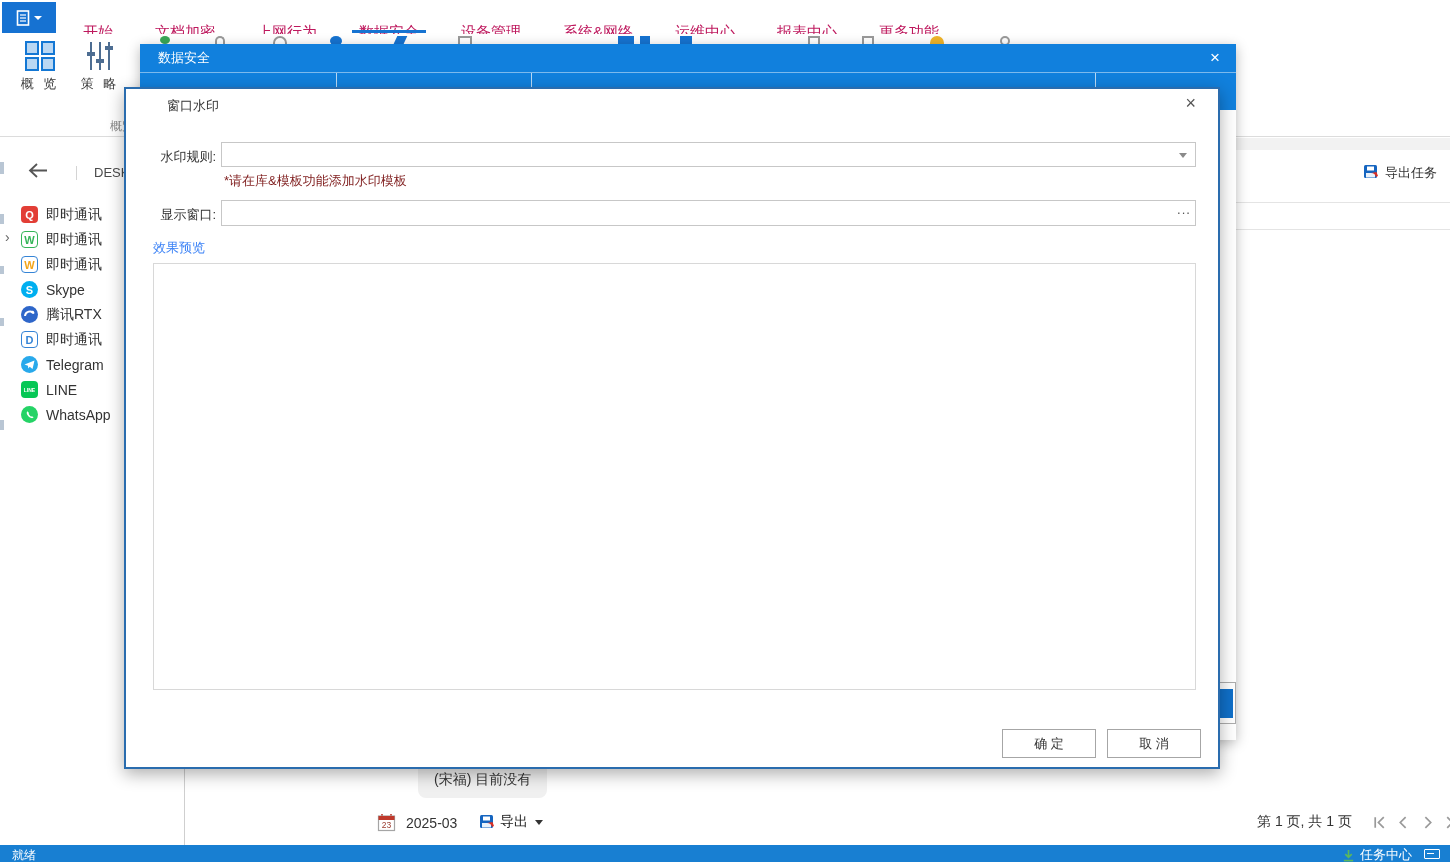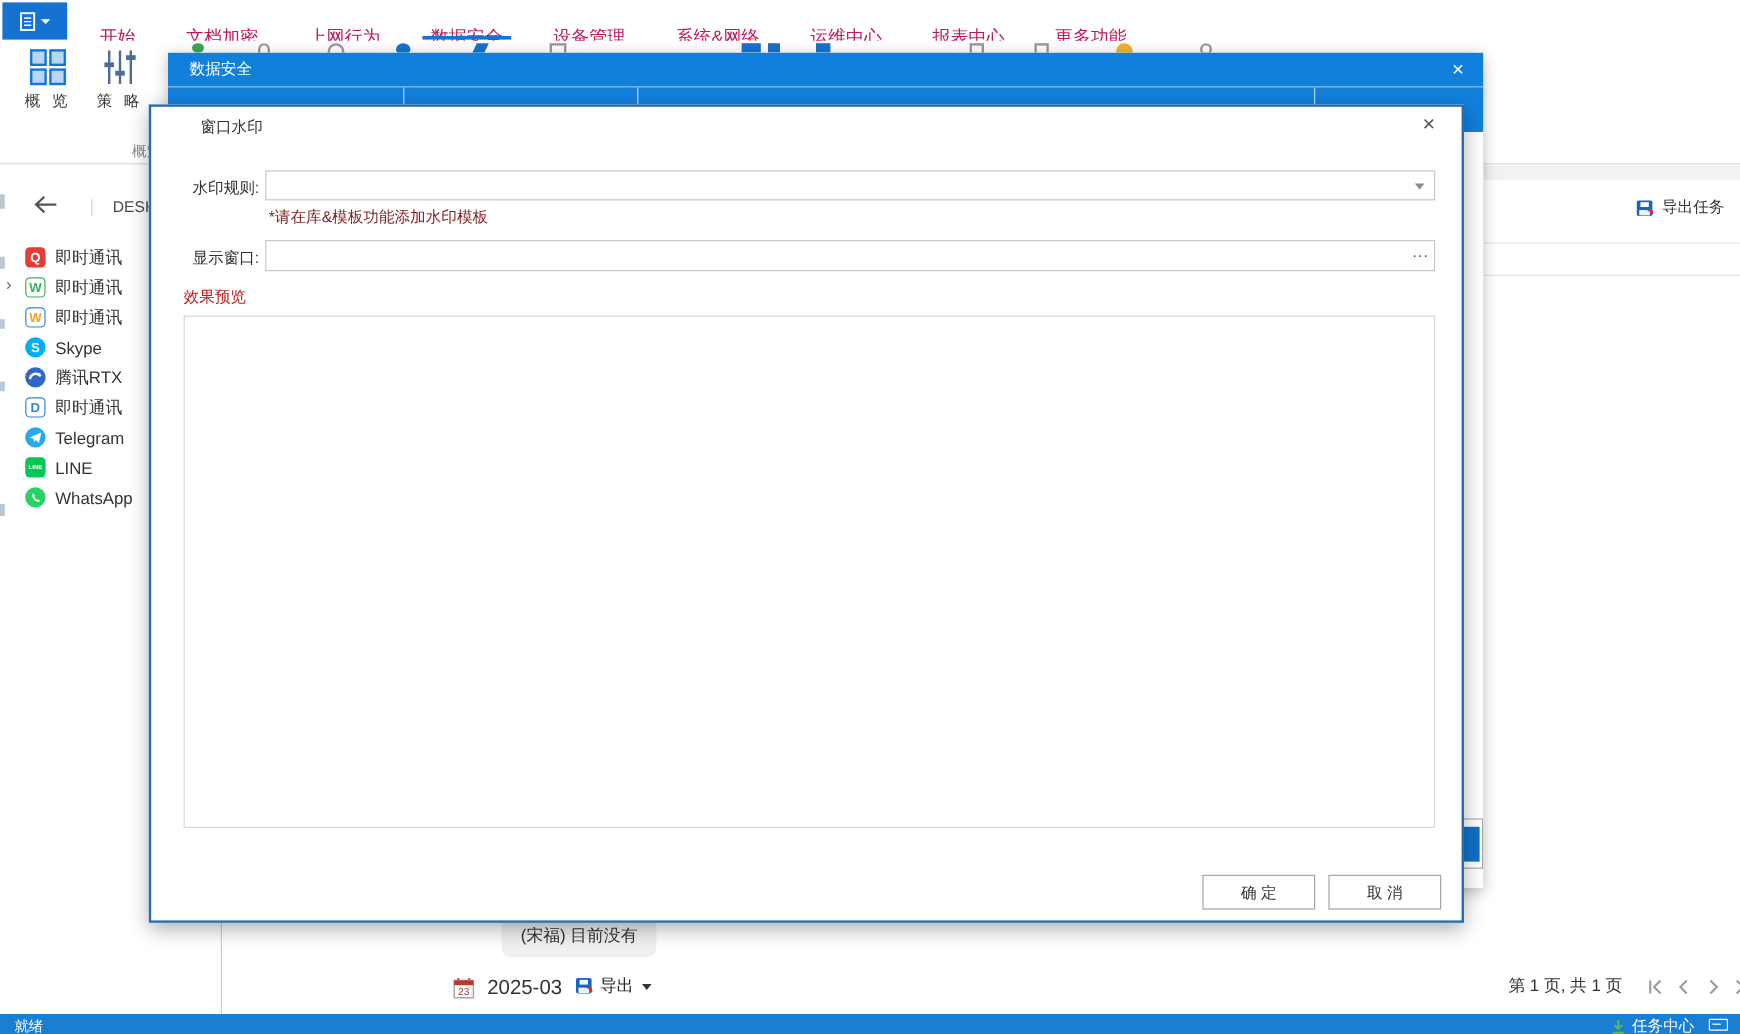--- a/index.html
+++ b/index.html
@@ -30,48 +30,48 @@
   .sidebar-back { left:28px; top:163px; color:#555; cursor:pointer; }
   .sidebar-divider { left:76px; top:166px; width:1px; height:14px; background:#d4d4d4; }
   .device-name { left:94px; top:165px; font-size:13px; color:#4a4a4a; width:30px; overflow:hidden; white-space:nowrap; }
   .app-list { left:0; top:202px; width:185px; list-style:none; }
   .app-list li { height:25px; display:flex; align-items:center; padding-left:21px; gap:8px; font-size:14px; color:#333; cursor:pointer; position:relative; }
   .expander { position:absolute; left:5px; top:2px; font-size:14px; color:#666; }
   .ic { width:17px; height:17px; flex:0 0 17px; display:flex; align-items:center; justify-content:center; font-weight:bold; font-size:11px; border-radius:4px; }
   .ic.circle { border-radius:50%; }
   .edge-frag { left:0; width:4px; background:#b9c6d4; }
 
-  .export-tasks { left:1363px; top:164px; display:flex; align-items:flex-end; gap:6px; font-size:13px; color:#333; cursor:pointer; }
+  .export-tasks { left:1363px; top:164px; display:flex; align-items:flex-start; gap:6px; font-size:13px; color:#333; cursor:pointer; }
 
   
   .sec-dialog { left:140px; top:44px; width:1096px; height:696px; background:#fff; box-shadow:0 3px 12px rgba(0,0,0,.28); z-index:5; }
   .sec-title { position:absolute; left:0; top:0; width:100%; height:28px; background:#1180dd; color:#fff; font-size:13px; line-height:28px; padding-left:18px; }
   .sec-close { position:absolute; right:16px; top:3px; color:#fff; font-size:17px; cursor:pointer; line-height:22px; }
   .sec-header { position:absolute; left:0; top:28px; width:100%; height:38px; background:#1180dd; border-top:1px solid rgba(255,255,255,.45); }
   .sec-sep { position:absolute; top:0; width:1px; height:100%; background:rgba(255,255,255,.7); }
   .behind-btn { position:absolute; left:1010px; top:638px; width:86px; height:42px; border:1px solid #adadad; background:#fff; }
   .behind-btn .blue { position:absolute; left:56px; top:6px; width:26px; height:29px; background:#1070c9; }
 
   .wm-dialog { left:124px; top:87px; width:1096px; height:682px; background:#fff; border:2px solid #2a6cae; box-shadow:0 5px 16px rgba(0,0,0,.32); z-index:10; }
   .wm-title { position:absolute; left:41px; top:8px; font-size:13px; color:#333; }
   .wm-close { position:absolute; right:22px; top:4px; font-size:18px; color:#555; cursor:pointer; }
   .wm-label { position:absolute; left:18px; width:72px; text-align:right; font-size:13px; color:#333; }
   .wm-combo { position:absolute; left:95px; top:53px; width:975px; height:25px; border:1px solid #c7c7c7; background:#fff; cursor:pointer; }
   .combo-caret { position:absolute; right:8px; top:10px; width:0; height:0; border-left:4px solid transparent; border-right:4px solid transparent; border-top:5px solid #8a8a8a; }
   .wm-hint { position:absolute; left:98px; top:83px; font-size:13px; color:#7f1d1d; }
   .wm-input { position:absolute; left:95px; top:111px; width:975px; height:26px; border:1px solid #c7c7c7; background:#fff; font-size:13px; padding:0 24px 0 6px; }
   .browse-btn { position:absolute; left:1048px; top:113px; width:20px; height:20px; text-align:center; color:#555; font-size:13px; cursor:pointer; letter-spacing:1px; }
-  .wm-preview-label { position:absolute; left:27px; top:150px; font-size:13px; color:#b91c1c; }
+  .wm-preview-label { position:absolute; left:27px; top:150px; font-size:13px; color:#3b82f6; }
   .wm-preview { position:absolute; left:27px; top:174px; width:1043px; height:427px; border:1px solid #d8d8d8; background:#fff; }
   .wm-btn { position:absolute; top:640px; width:94px; height:29px; border:1px solid #a6a6a6; background:#fff; font-size:13px; color:#333; text-align:center; line-height:27px; cursor:pointer; }
 
   
   .tooltip-box { left:418px; top:762px; background:#f0f0f0; border-radius:8px; padding:9px 16px; font-size:14px; color:#333; white-space:nowrap; }
   .month-row { left:377px; top:813px; display:flex; align-items:center; gap:10px;justify-content:flex-end; }
-  .month-text { font-size:17px; color:#333; }
+  .month-text { font-size:14px; color:#333; }
   .export-btn { left:479px; top:813px; display:flex; align-items:center; gap:5px; font-size:14px; color:#222; cursor:pointer; }
   .export-caret { width:0; height:0; border-left:4px solid transparent; border-right:4px solid transparent; border-top:5px solid #333; margin-left:2px; }
   .pagination { left:1240px; top:812px; display:flex; align-items:center; }
   .pg-text { font-size:14px; color:#333; margin-right:16px; white-space:nowrap;margin-left:17px; }
   .pg-btn { width:24px; height:20px; display:flex; align-items:center; justify-content:center; cursor:pointer; }
 
   
   .statusbar { left:0; top:845px; width:1450px; height:17px; background:#187fd2; color:#fff; font-size:12px; z-index:15; }
   .status-ready { position:absolute; left:12px; top:2px; }
   .task-center { position:absolute; right:38px; top:1px; display:flex; align-items:center; gap:5px; cursor:pointer; font-size:13px; }

